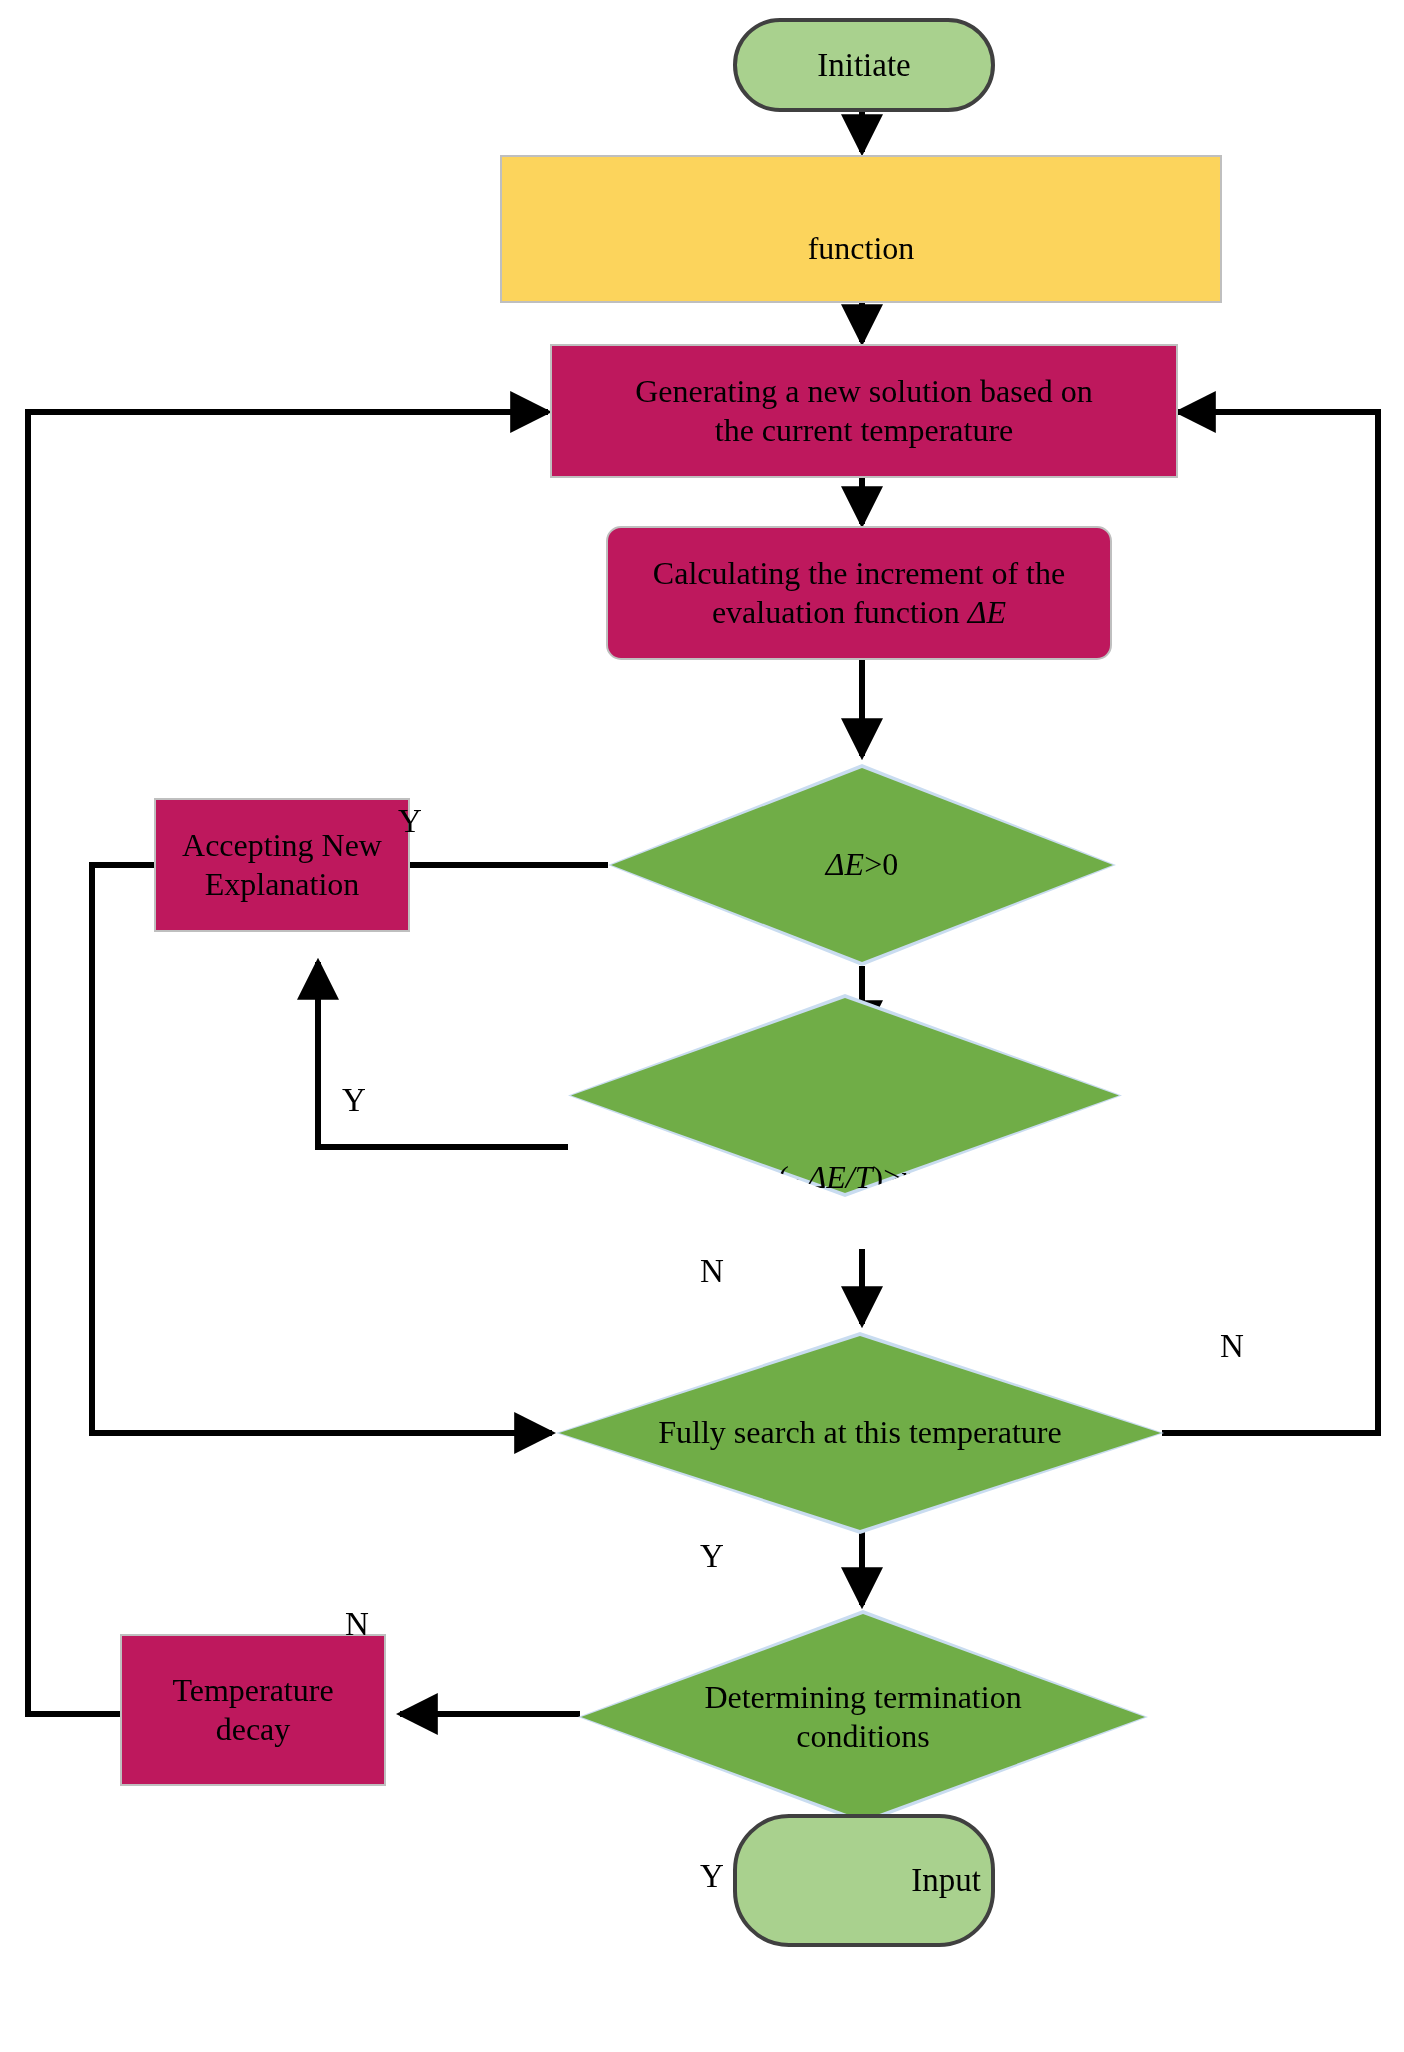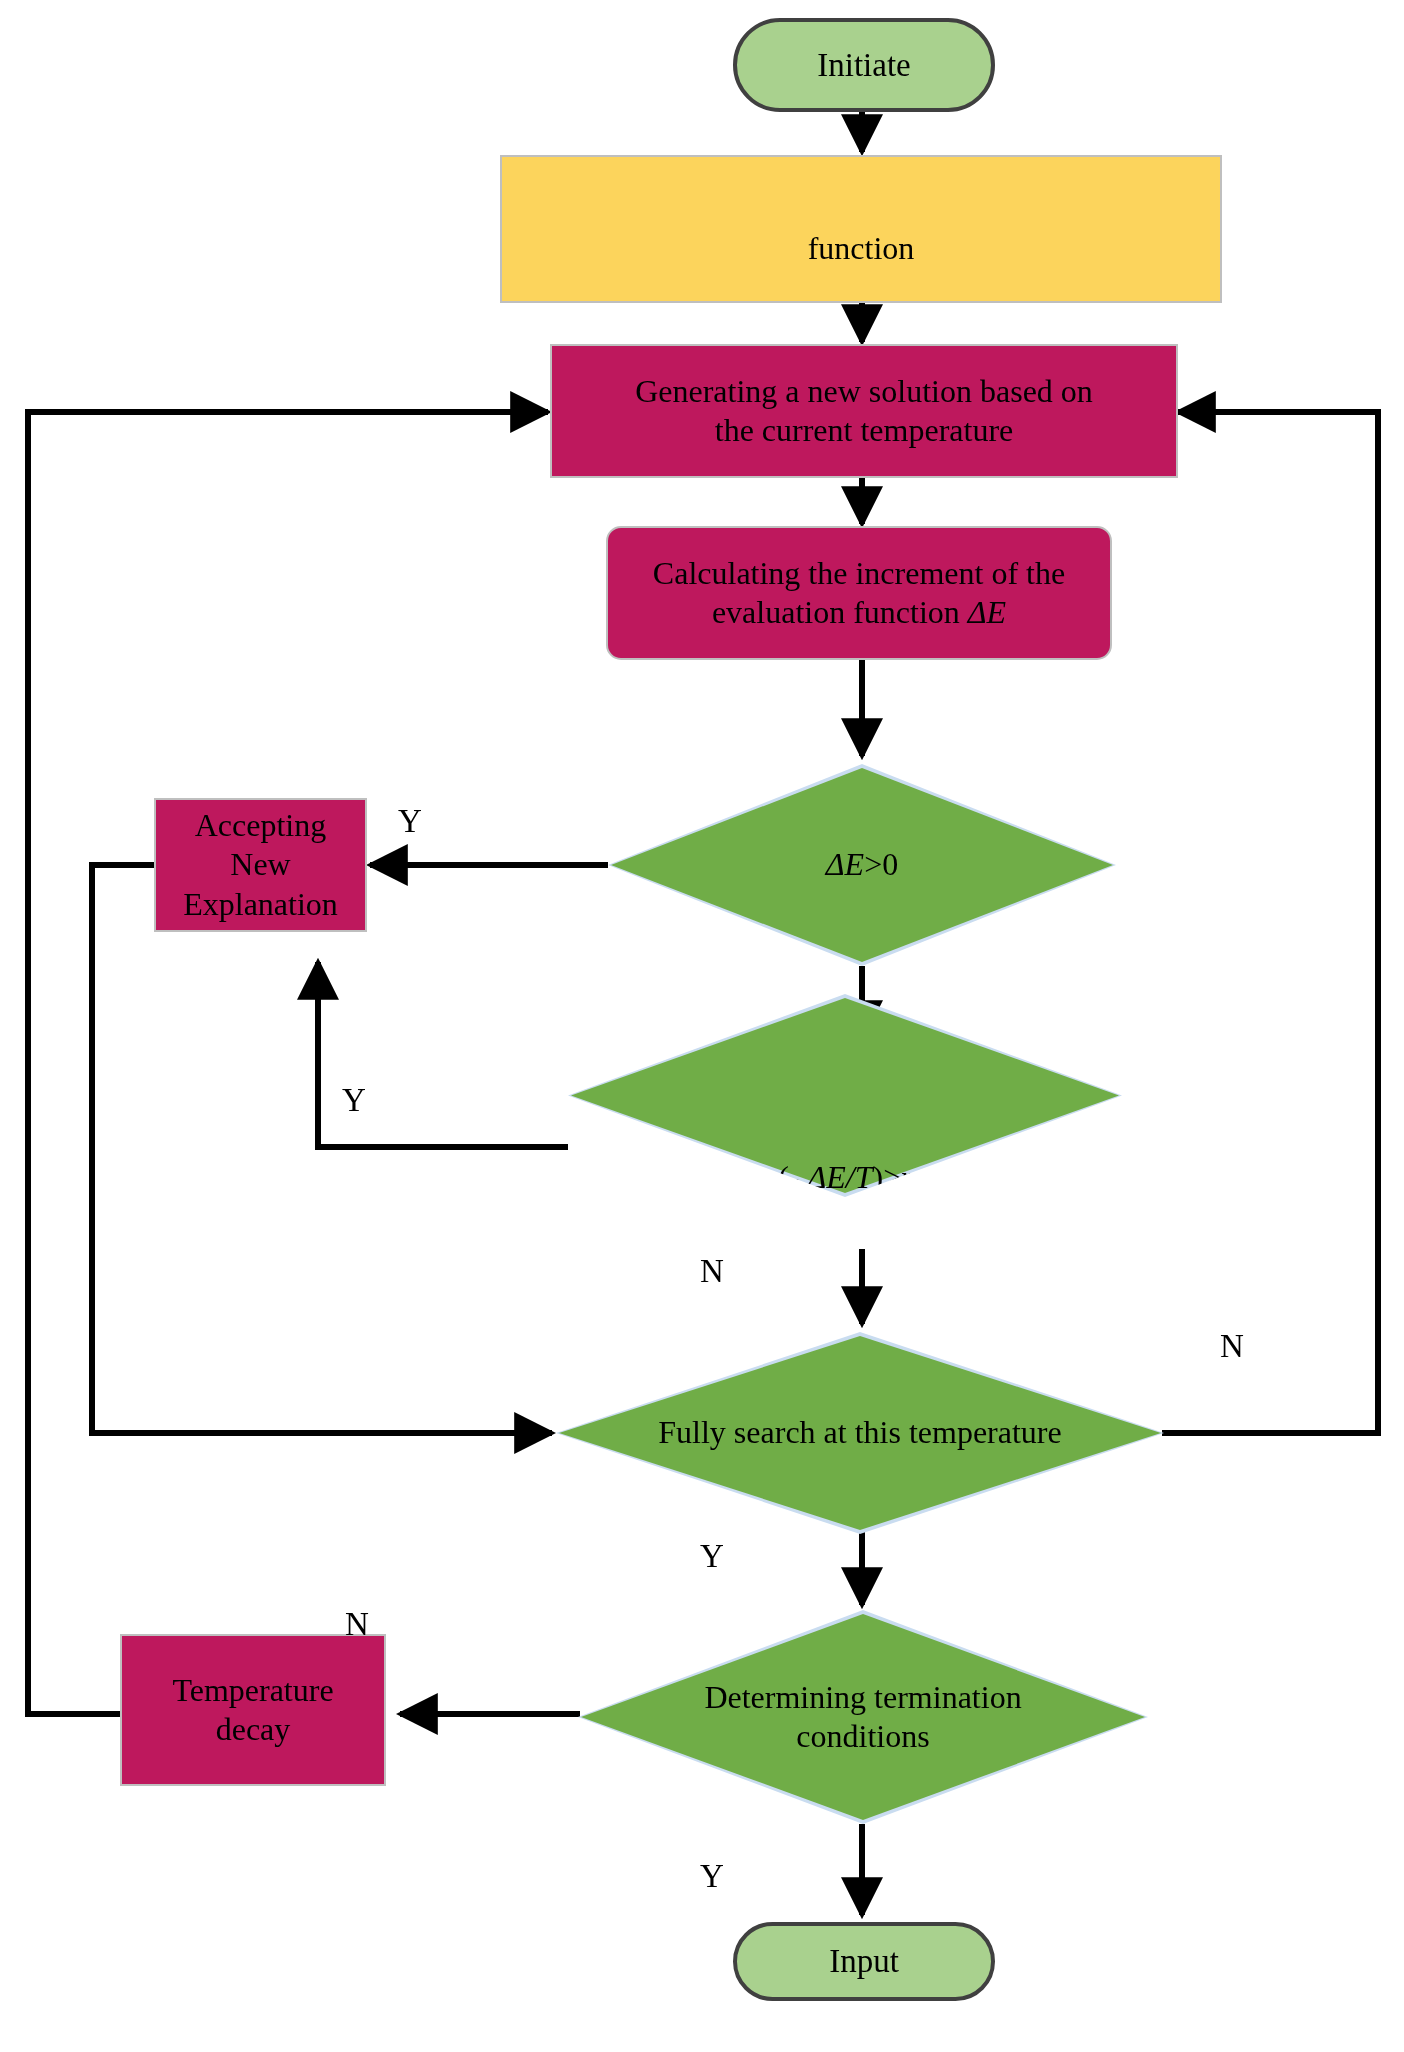--- a/index.html
+++ b/index.html
@@ -146,21 +146,21 @@
     </span>
   </div>
 
   <div class="node process blue" style="left:606px; top:526px; width:506px; height:134px;border-radius:15px;">
     <span class="node-text">
       <span>Calculating the increment of the</span><br>
       <span><span>evaluation function </span><i class="mathit">ΔE</i></span>
     </span>
   </div>
 
-  <div class="node process blue" style="left:154px; top:798px; width:213px; height:134px;">
+  <div class="node process blue" style="left:154px; top:798px; width:256px; height:134px;">
     <span class="node-text">
       <span>Accepting New</span><br>
       <span>Explanation</span>
     </span>
   </div>
 
   <div class="node process blue" style="left:120px; top:1634px; width:266px; height:152px;">
     <span class="node-text">
       <span>Temperature</span><br>
       <span>decay</span>
@@ -183,21 +183,21 @@
   </div>
 
   <div class="node decision" style="left:578px; top:1610px; width:570px; height:214px;">
     <div class="inner"></div>
     <span class="dtext">
       <span>Determining termination</span><br>
       <span>conditions</span>
     </span>
   </div>
 
-  <div class="node terminal" style="left:733px; top:1922px; width:262px; height:79px;">
+  <div class="node terminal" style="left:733px; top:1814px; width:262px; height:133px;text-align:right;">
     <span class="node-text">Input</span>
   </div>
 
   <span class="edge-label" style="left:398px; top:805px;">Y</span>
   <span class="edge-label" style="left:342px; top:1084px;">Y</span>
   <span class="edge-label" style="left:700px; top:1255px;">N</span>
   <span class="edge-label" style="left:1220px; top:1330px;">N</span>
   <span class="edge-label" style="left:700px; top:1540px;">Y</span>
   <span class="edge-label" style="left:345px; top:1608px;">N</span>
   <span class="edge-label" style="left:700px; top:1860px;">Y</span>

